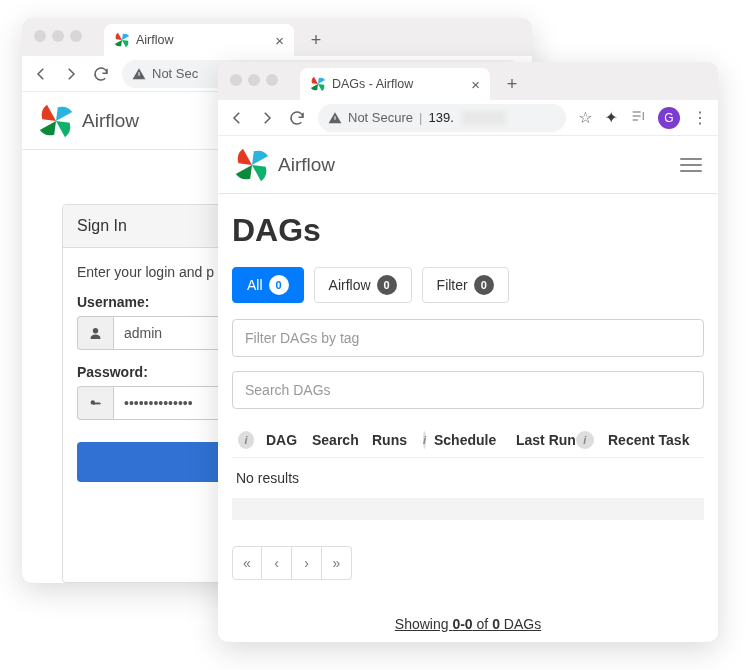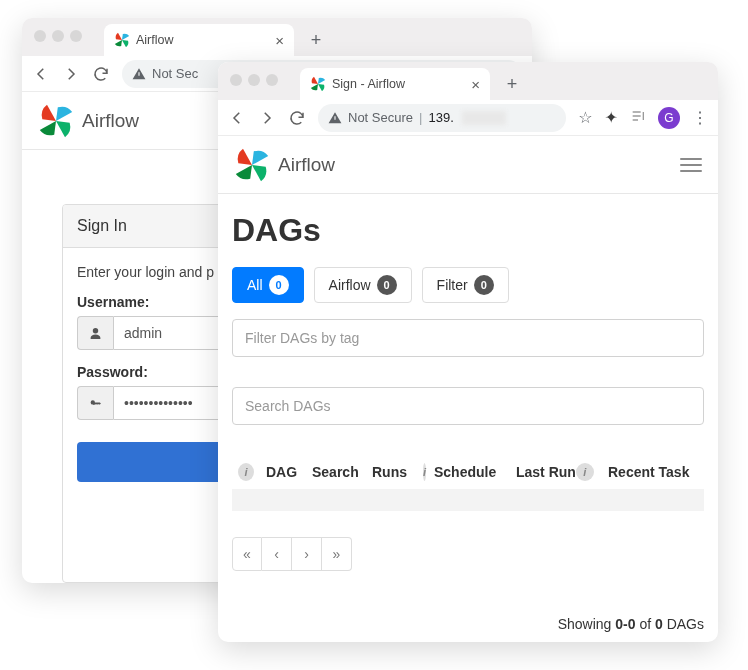--- a/index.html
+++ b/index.html
@@ -159,21 +159,21 @@
   border:1px solid #ddd; background:#fff; color:#333;
 }
 .pill.active { background:#027bff; color:#fff; border-color:#027bff;}
 .pill-count {
   min-width:20px;height:20px;border-radius:10px;background:#555;color:#fff;
   display:flex;align-items:center;justify-content:center;font-size:11px;font-weight:600;
 }
 .pill.active .pill-count { background:#fff; color:#027bff;}
 .searchbox {
   width:100%; height:38px; border:1px solid #d2d2d2; border-radius:4px;
-  padding:0 12px; font-size:14px; font-family:inherit; color:#555; margin-bottom:30px;
+  padding:0 12px; font-size:14px; font-family:inherit; color:#555; margin-bottom:14px;
 }
 .searchbox::placeholder { color:#999;}
 .tablehead {
   display:flex; align-items:center; gap:0; padding:8px 0; font-size:14px; font-weight:600;
   color:#333;
 }
 .tablehead > * { padding:0 6px; white-space:nowrap;}
 .th-info { width:28px; display:flex; align-items:center; justify-content:center;}
 .info-circ {
   width:18px;height:18px;border-radius:50%;background:#ddd;color:#888;
@@ -186,21 +186,21 @@
 .greybar { height:22px; background:#f3f3f3; }
 .pager { display:flex; margin-top:26px; margin-bottom:0;}
 .pager button {
   width:30px;height:34px;background:#fff;border:1px solid #ddd;color:#777;
   font-size:14px;font-family:inherit;
 }
 .pager button:not(:first-child){ border-left:none;}
 .pager button:first-child{border-radius:4px 0 0 4px;}
 .pager button:last-child{border-radius:0 4px 4px 0;}
 .footer-count {
-  text-align:right; font-size:14px; color:#333; padding:10px 14px; margin-top:auto;
+  text-align:center; font-size:14px; color:#333; padding:10px 14px; margin-top:auto;text-decoration:underline;
 }
 .footer-count b{font-weight:700;}
 </style>
 </head>
 <body>
 
 <svg width="0" height="0" style="position:absolute">
   <defs>
     <g id="airflow-logo">
       <path d="M50 50 L95 25 Q80 5 55 12 Z" fill="#2bb4e0"></path>
@@ -298,21 +298,21 @@
       <div class="dot"></div>
       <div class="dot"></div>
       <div class="dot"></div>
     </div>
     <div class="tabstrip">
       <div class="tab">
         <span class="tab-left">
           <svg class="logo-sm" viewBox="0 0 100 100">
               <use href="#airflow-logo"></use>
             </svg>
-          <span>Sign - Airflow</span>
+          <span>DAGs - Airflow</span>
         </span>
         <span class="closex">×</span>
       </div>
       <div class="newtab">+</div>
     </div>
   </div>
   <div class="omnibar">
     <span class="nav-icon">
         <svg viewBox="0 0 24 24">
           <path fill="none" stroke="currentColor" stroke-width="2" d="M15 5l-7 7 7 7"></path>
@@ -391,20 +391,21 @@
         <span>Runs</span>
         <span class="info-circ">i</span>
       </span>
       <span style="width:82px">Schedule</span>
       <span style="width:92px;display:flex;align-items:center;">
         <span>Last Run</span>
         <span class="info-circ">i</span>
       </span>
       <span>Recent Task</span>
     </div>
+    <div class="noresults">No results</div>
     <div class="greybar"></div>
     <div class="pager">
       <button>«</button>
       <button>‹</button>
       <button>›</button>
       <button>»</button>
     </div>
   </div>
   <div class="footer-count">
     <span>Showing </span><b>0-0</b><span> of </span><b>0</b><span> DAGs</span>

